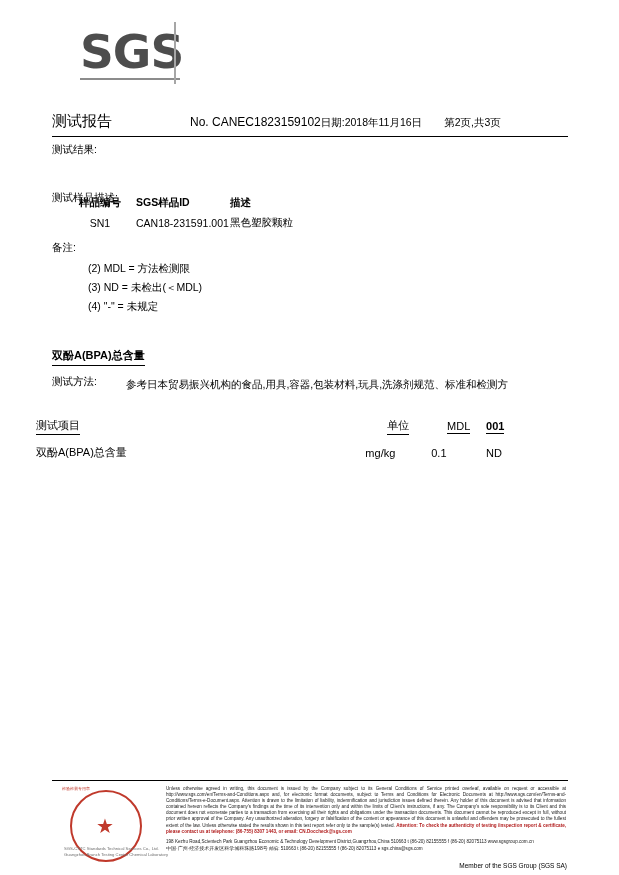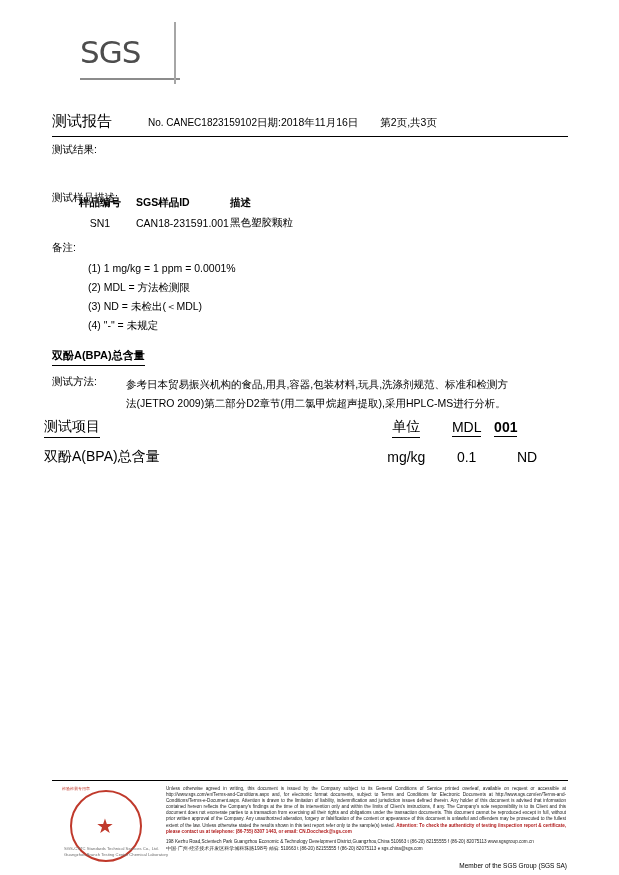--- a/index.html
+++ b/index.html
@@ -24,22 +24,22 @@
 
   
   .logo-block {
     position: absolute;
     left: 80px;
     top: 30px;
     width: 110px;
   }
   .logo-text {
     font-family: "DejaVu Sans", sans-serif;
-    font-weight: normal;
-    font-size: 31px;
+    font-weight: bold;
+    font-size: 47px;
     letter-spacing: -1px;
     color: #4d4d4d;
     line-height: 44px;
   }
   .logo-rule {
     margin-top: 4px;
     border-bottom: 2px solid #8c8c8c;
     width: 100px;
   }
   .logo-bar-right {
@@ -60,22 +60,22 @@
     display: flex;
     align-items: baseline;
   }
   .doc-title {
     font-size: 15px;
     font-weight: normal;
     color: #000;
     white-space: nowrap;
   }
   .report-no {
-    font-size: 10px;
-    margin-left: 36px;
+    font-size: 12px;
+    margin-left: 78px;
     white-space: nowrap;
   }
   .report-date {
     font-size: 10.5px;
     white-space: nowrap;
   }
   .report-page {
     font-size: 10.5px;
     margin-left: 22px;
     white-space: nowrap;
@@ -161,24 +161,24 @@
     left: 126px;
     top: 375px;
     width: 440px;
     font-size: 10.5px;
     line-height: 19px;
   }
 
   
   .res-table {
     position: absolute;
-    left: 44px;
+    left: 36px;
     top: 418px;
     width: 516px;
-    font-size: 14px;
+    font-size: 11px;
     border-collapse: collapse;
   }
   .res-table th {
     font-weight: normal;
     padding: 0 0 4px 0;
     white-space: nowrap;
   }
   .res-table th span {
     border-bottom: 1px solid #000;
     padding-bottom: 1px;
@@ -186,21 +186,21 @@
   }
   .res-table td {
     padding: 6px 0 0 0;
     white-space: nowrap;
   }
   .th-item   { text-align: left;  width: 300px; }
   .th-unit   { text-align: center; width: 60px; }
   .th-mdl    { text-align: center; width: 50px; }
   .th-001    { text-align: left; width: 60px; }
   .td-item   { text-align: left; }
-  .td-unit, .td-mdl, .td-001 { text-align: center; }
+  .td-unit, .td-mdl, .td-001 { }
   .under-bold { font-weight: bold; }
 
   
   .footer-rule {
     position: absolute;
     left: 52px;
     top: 780px;
     width: 516px;
     border-bottom: 1px solid #000;
   }
@@ -311,31 +311,29 @@
       <tr>
         <td class="col-sn">SN1</td>
         <td class="col-id">CAN18-231591.001</td>
         <td class="col-desc">黑色塑胶颗粒</td>
       </tr>
     </tbody>
   </table>
 
   <div class="remarks-label">备注:</div>
   <div class="remarks-list">
-    <div>(1) 1 mg/kg = 1 ppm = 0.0001%</div>
     <div>(2) MDL = 方法检测限</div>
     <div>(3) ND = 未检出(＜MDL)</div>
     <div>(4) "-" = 未规定</div>
   </div>
 
   <div class="section-title">双酚A(BPA)总含量</div>
   <div class="method-label">测试方法:</div>
   <div class="method-text">
     <div>参考日本贸易振兴机构的食品,用具,容器,包装材料,玩具,洗涤剂规范、标准和检测方</div>
-    <div>法(JETRO 2009)第二部分D2章节(用二氯甲烷超声提取),采用HPLC-MS进行分析。</div>
   </div>
 
   <table class="res-table">
     <thead>
       <tr>
         <th class="th-item"><span>测试项目</span></th>
         <th class="th-unit"><span>单位</span></th>
         <th class="th-mdl"><span>MDL</span></th>
         <th class="th-001"><span class="under-bold">001</span></th>
       </tr>

